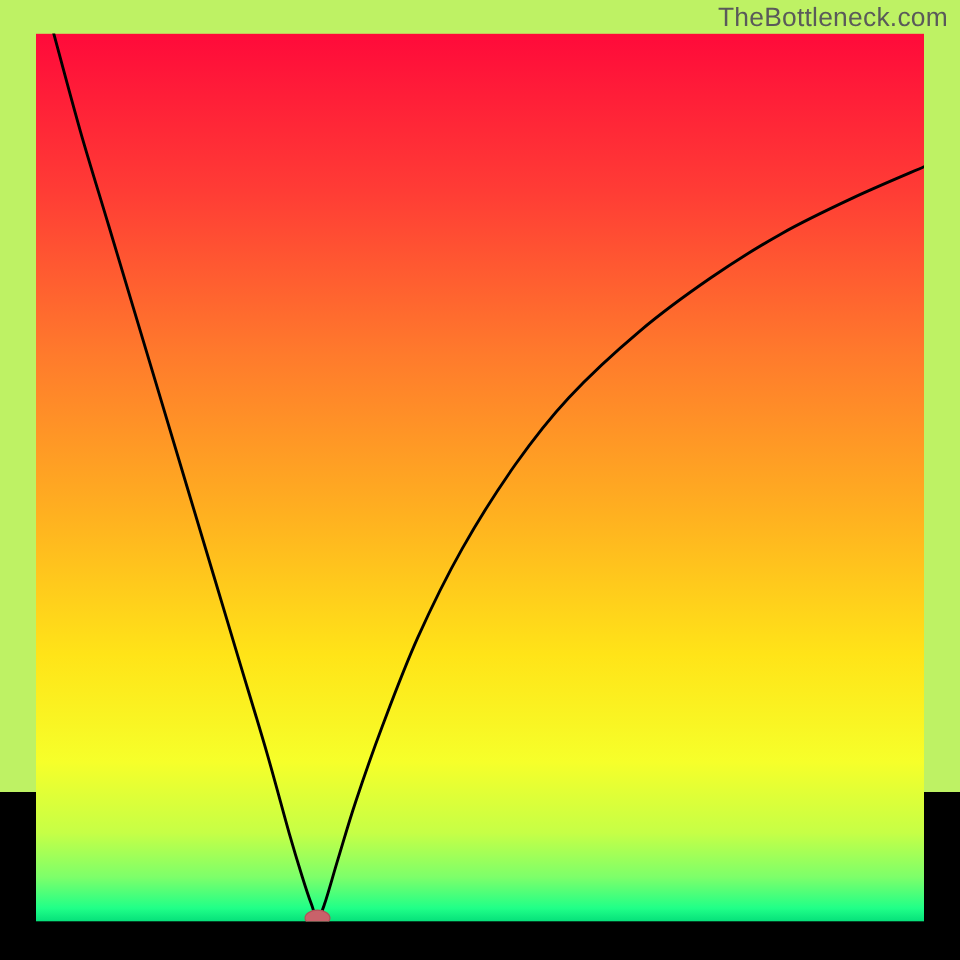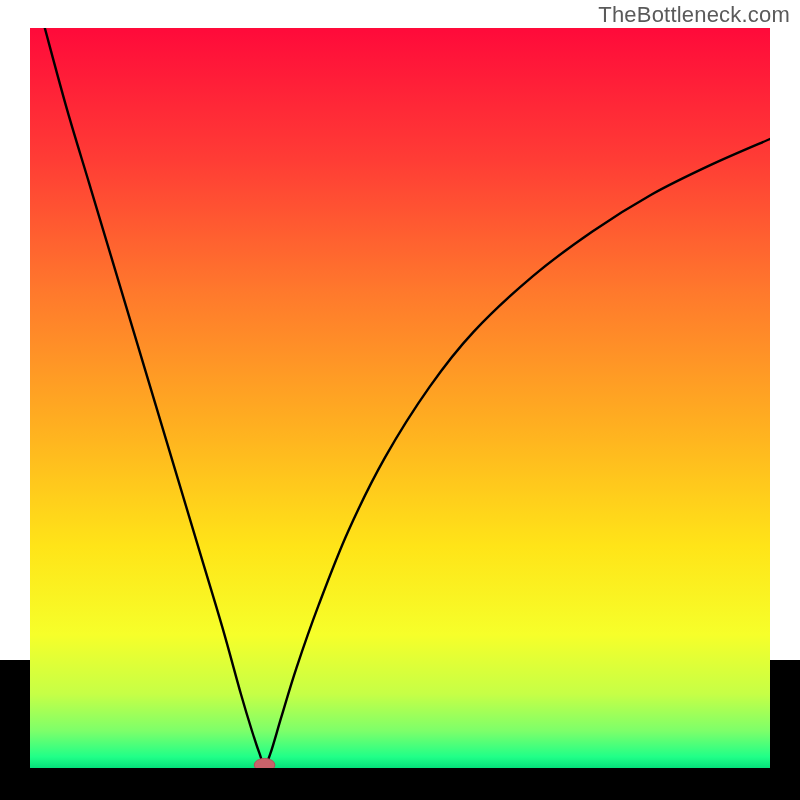--- a/index.html
+++ b/index.html
@@ -8,21 +8,21 @@
     width: 800px;
     height: 800px;
     background: #000000;
     font-family: Arial, Helvetica, sans-serif;
     overflow: hidden;
   }
   .frame {
     position: relative;
     width: 800px;
     height: 660px;
-    background: #ffffff;
+    background: #bef264;
   }
   .watermark {
     position: absolute;
     top: 2px;
     right: 10px;
     color: #5a5a5a;
     font-size: 22px;
     font-weight: 500;
     letter-spacing: 0.2px;
     user-select: none;

